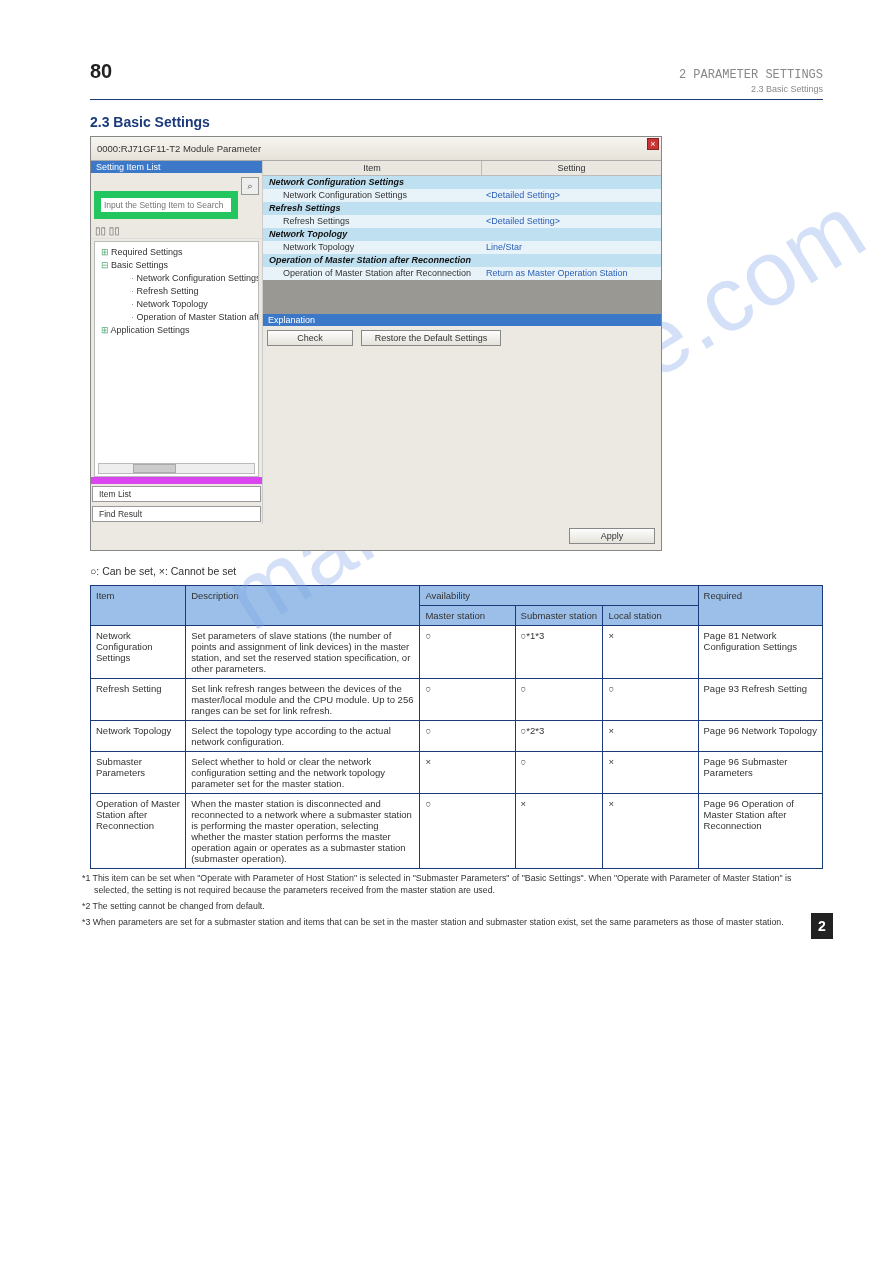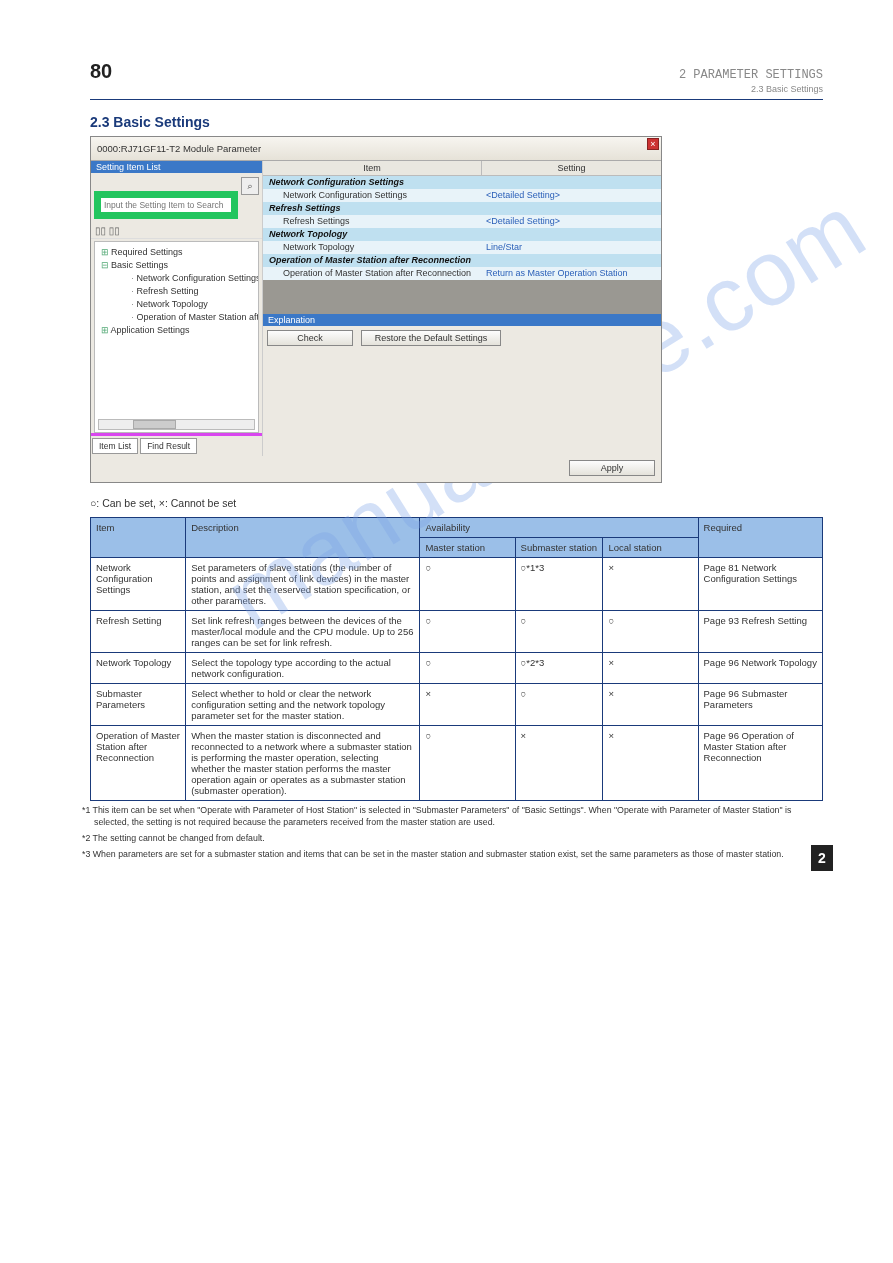--- a/index.html
+++ b/index.html
@@ -16,30 +16,30 @@
   .win { border: 1px solid #888; background: #ece9e2; width: 572px; margin: 4px 0 14px 0; font-size: 9px; color: #333; position: relative; }
   .win-title { background: linear-gradient(#f7f5f0,#e6e2d8); border-bottom:1px solid #aaa; padding: 6px 6px; font-size: 9.5px; color: #333; position:relative; }
   .win-close { position:absolute; right:2px; top:1px; width:12px; height:12px; background:#c33; color:#fff; text-align:center; line-height:11px; font-size:9px; border:1px solid #822; }
   .win-body { display:flex; padding:0; }
   .left-col { width: 172px; border-right: 1px solid #ccc; display:flex; flex-direction:column; }
   .pane-title { background:#3b78c7; color:#fff; padding:1px 5px; font-size:9px; }
   .searchbar { display:flex; padding:4px 3px; gap:3px; }
   .searchbar input { flex:1; border:7px solid #22c55e; background:#fff; font-size:8.5px; padding:2px 3px; color:#777;margin-top:14px; }
   .searchbar .btn-icon { width:18px; height:18px; border:1px solid #999; background:#eee; text-align:center; line-height:16px; }
   .toolbar-icons { padding:2px 4px; border-bottom:1px solid #ddd; font-size:10px; color:#666; }
-  .tree { background:#fff; border:1px solid #bbb; margin:2px 3px 0 3px; height:192px; overflow:hidden; position:relative; padding:4px 2px 2px 6px; }
+  .tree { background:#fff; border:1px solid #bbb; margin:2px 3px 0 3px; height:236px; overflow:hidden; position:relative; padding:4px 2px 2px 6px; }
   .tree ul { list-style:none; }
   .tree li { padding-left:0; white-space:nowrap; color:#333; line-height:13px; }
   .tree .ic-root::before { content: "⊞ "; color:#5a7; }
   .tree .ic-fold::before { content: "⊟ "; color:#5a7; }
   .tree .ic-leaf::before { content: "· "; color:#888; }
   .tree .lv3 { padding-left: 30px; }
   .tree-scroll { position:absolute; left:3px; right:3px; bottom:2px; height:11px; border:1px solid #bbb; background:#eee; }
   .tree-scroll .thumb { position:absolute; left:22%; width:28%; top:0; bottom:0; background:#ccc; border:1px solid #aaa; }
-  .tabs { display:flex; border-top:3px solid #d946ef; }
+  .tabs { display:flex; border-top:7px solid #d946ef;flex-direction:column; }
   .tabs .tab { padding:2px 6px; border:1px solid #999; background:#fff; margin:2px 1px; font-size:8.5px; }
   .tabs .tab.active { background:#fff; }
   .right-col { flex:1; display:flex; flex-direction:column; }
   .grid-head { display:flex; background:#e9e7e0; border-bottom:1px solid #bbb; }
   .grid-head .c1 { flex: 0 0 55%; text-align:center; padding:2px 0; border-right:1px solid #bbb; }
   .grid-head .c2 { flex:1; text-align:center; padding:2px 0; }
   .rows .row { display:flex; line-height:13px; }
   .rows .row .c1 { flex:0 0 55%; padding-left:6px; }
   .rows .row .c2 { flex:1; padding-left:4px; color:#2a5fb8; }
   .rows .cat { background:#bfe0f0; font-weight:bold; font-style:italic; color:#111;}

